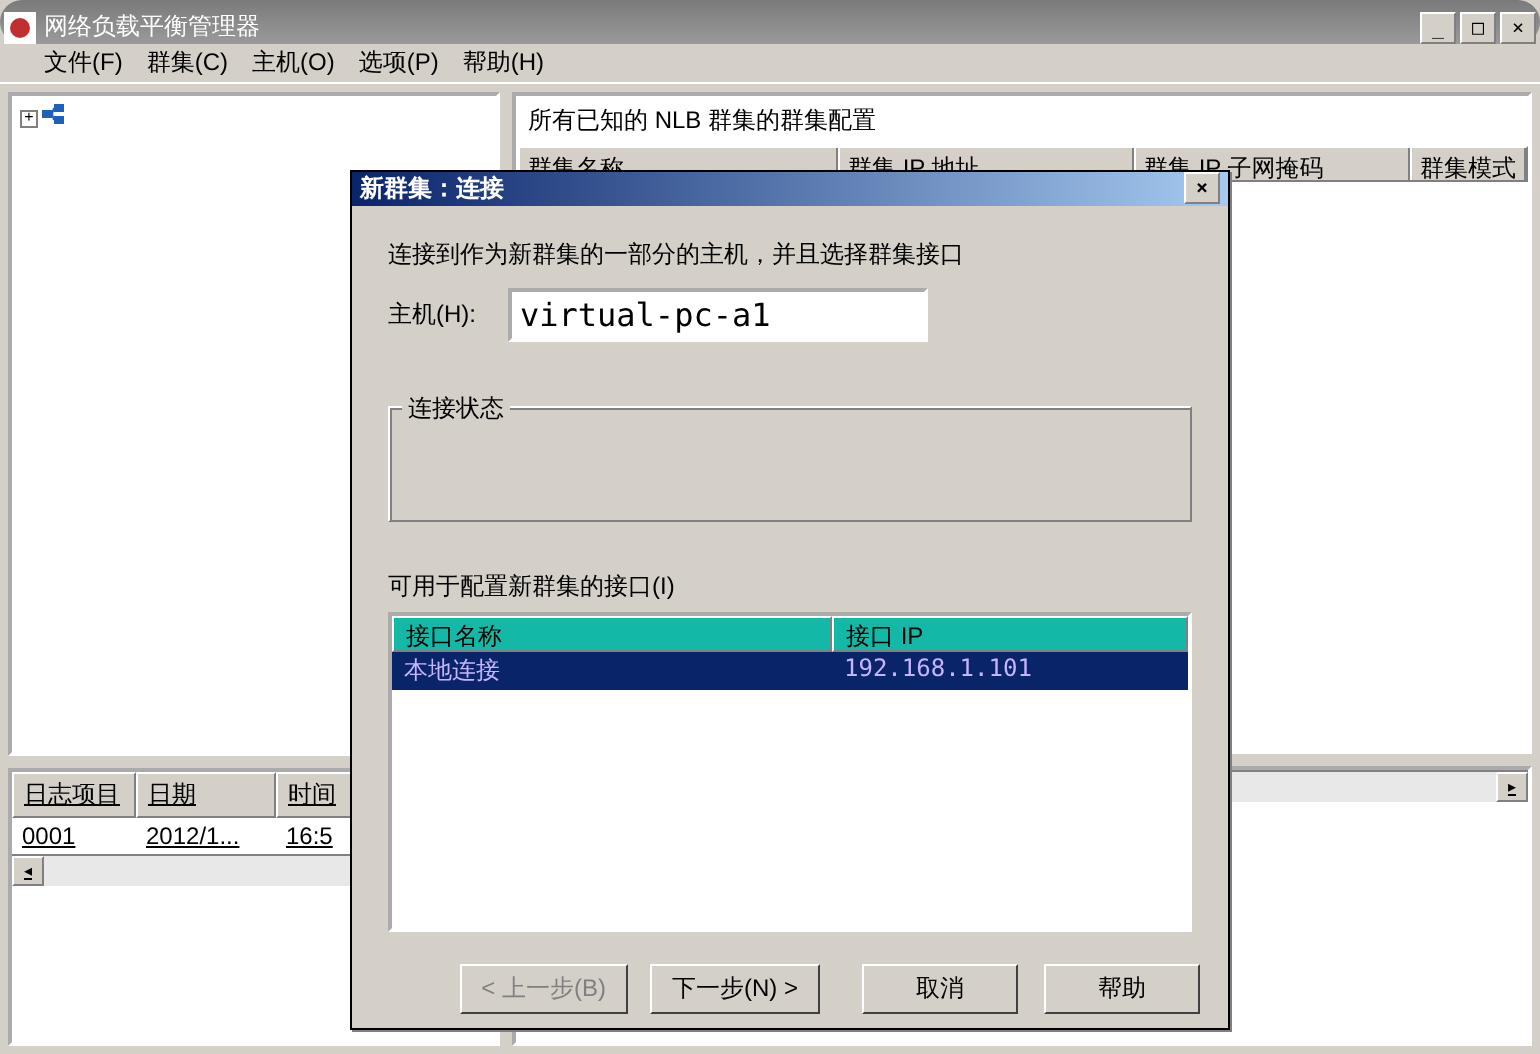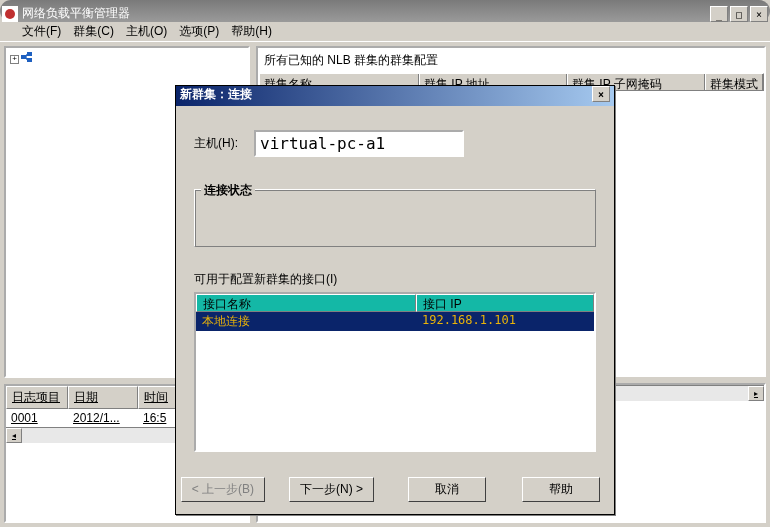--- a/index.html
+++ b/index.html
@@ -176,47 +176,46 @@
   font-family: inherit;
 }
 .btn:disabled, .btn.disabled { color: #808080; }
 .fieldset {
   border: 1px solid #808080;
   border-top-color:#fff;border-left-color:#fff;
   box-shadow: inset 1px 1px 0 #808080;
   padding: 2px;
   margin-top: 24px;
   position: relative;
-  font-weight: bold;
 }
 .fieldset .legend {
   position: absolute;
   top: -8px; left: 6px;
   background: #d4d0c8;
   padding: 0 3px;
 }
 .listview {
   border: 2px inset #fff;
   background: #fff;
   height: 160px;
   margin-top: 4px;
   overflow: hidden;
 }
 .lv-header { display:flex; background:#14b8a6; height:18px; }
 .lv-header > div {
   border: 1px solid;
   border-color: #fff #808080 #808080 #fff;
   padding: 1px 6px;
 }
-.lv-row { display:flex; background:#0a246a; color:#eab308; }
+.lv-row { display:flex; background:#0a246a; color:#c4b5fd; }
 .lv-row > div { padding: 1px 6px; font-family: "SimSun", monospace; }
 .dlg-buttons {
   display:flex;
   justify-content:flex-end;
-  gap: 24px;
+  gap: 11px;
   padding: 8px 14px 12px 0;
 }
 </style>
 </head>
 <body>
 
 <div class="titlebar">
   <span class="app-icon">
     <svg width="12" height="12">
         <circle cx="6" cy="6" r="5" fill="#c03030"></circle>
@@ -295,20 +294,21 @@
     </div>
   </div>
 </div>
 
 <div class="dialog">
   <div class="dlg-titlebar">
     <span class="t">新群集：连接</span>
     <span class="win-btn">×</span>
   </div>
   <div class="dlg-body">
+    <div>连接到作为新群集的一部分的主机，并且选择群集接口</div>
     <div class="row">
       <span class="lbl">主机(H):</span>
       <input class="text" style="max-width: 210px;" value="virtual-pc-a1">
       <span style="flex:1"></span>
     </div>
     <div class="fieldset" style="height:58px">
       <span class="legend">连接状态</span>
     </div>
 
     <div style="margin-top:24px">可用于配置新群集的接口(I)</div>
@@ -320,15 +320,15 @@
       <div class="lv-row">
         <div style="width:220px">本地连接</div>
         <div style="flex:1">192.168.1.101</div>
       </div>
     </div>
   </div>
   <div class="dlg-buttons">
     <button class="btn disabled" disabled="">&lt; 上一步(B)</button>
     <button class="btn">下一步(N) &gt;</button>
     <button class="btn" style="margin-left:10px">取消</button>
-    <button class="btn" style="margin-left:12px">帮助</button>
+    <button class="btn" style="margin-left:2px">帮助</button>
   </div>
 </div>
 
 </body></html>

